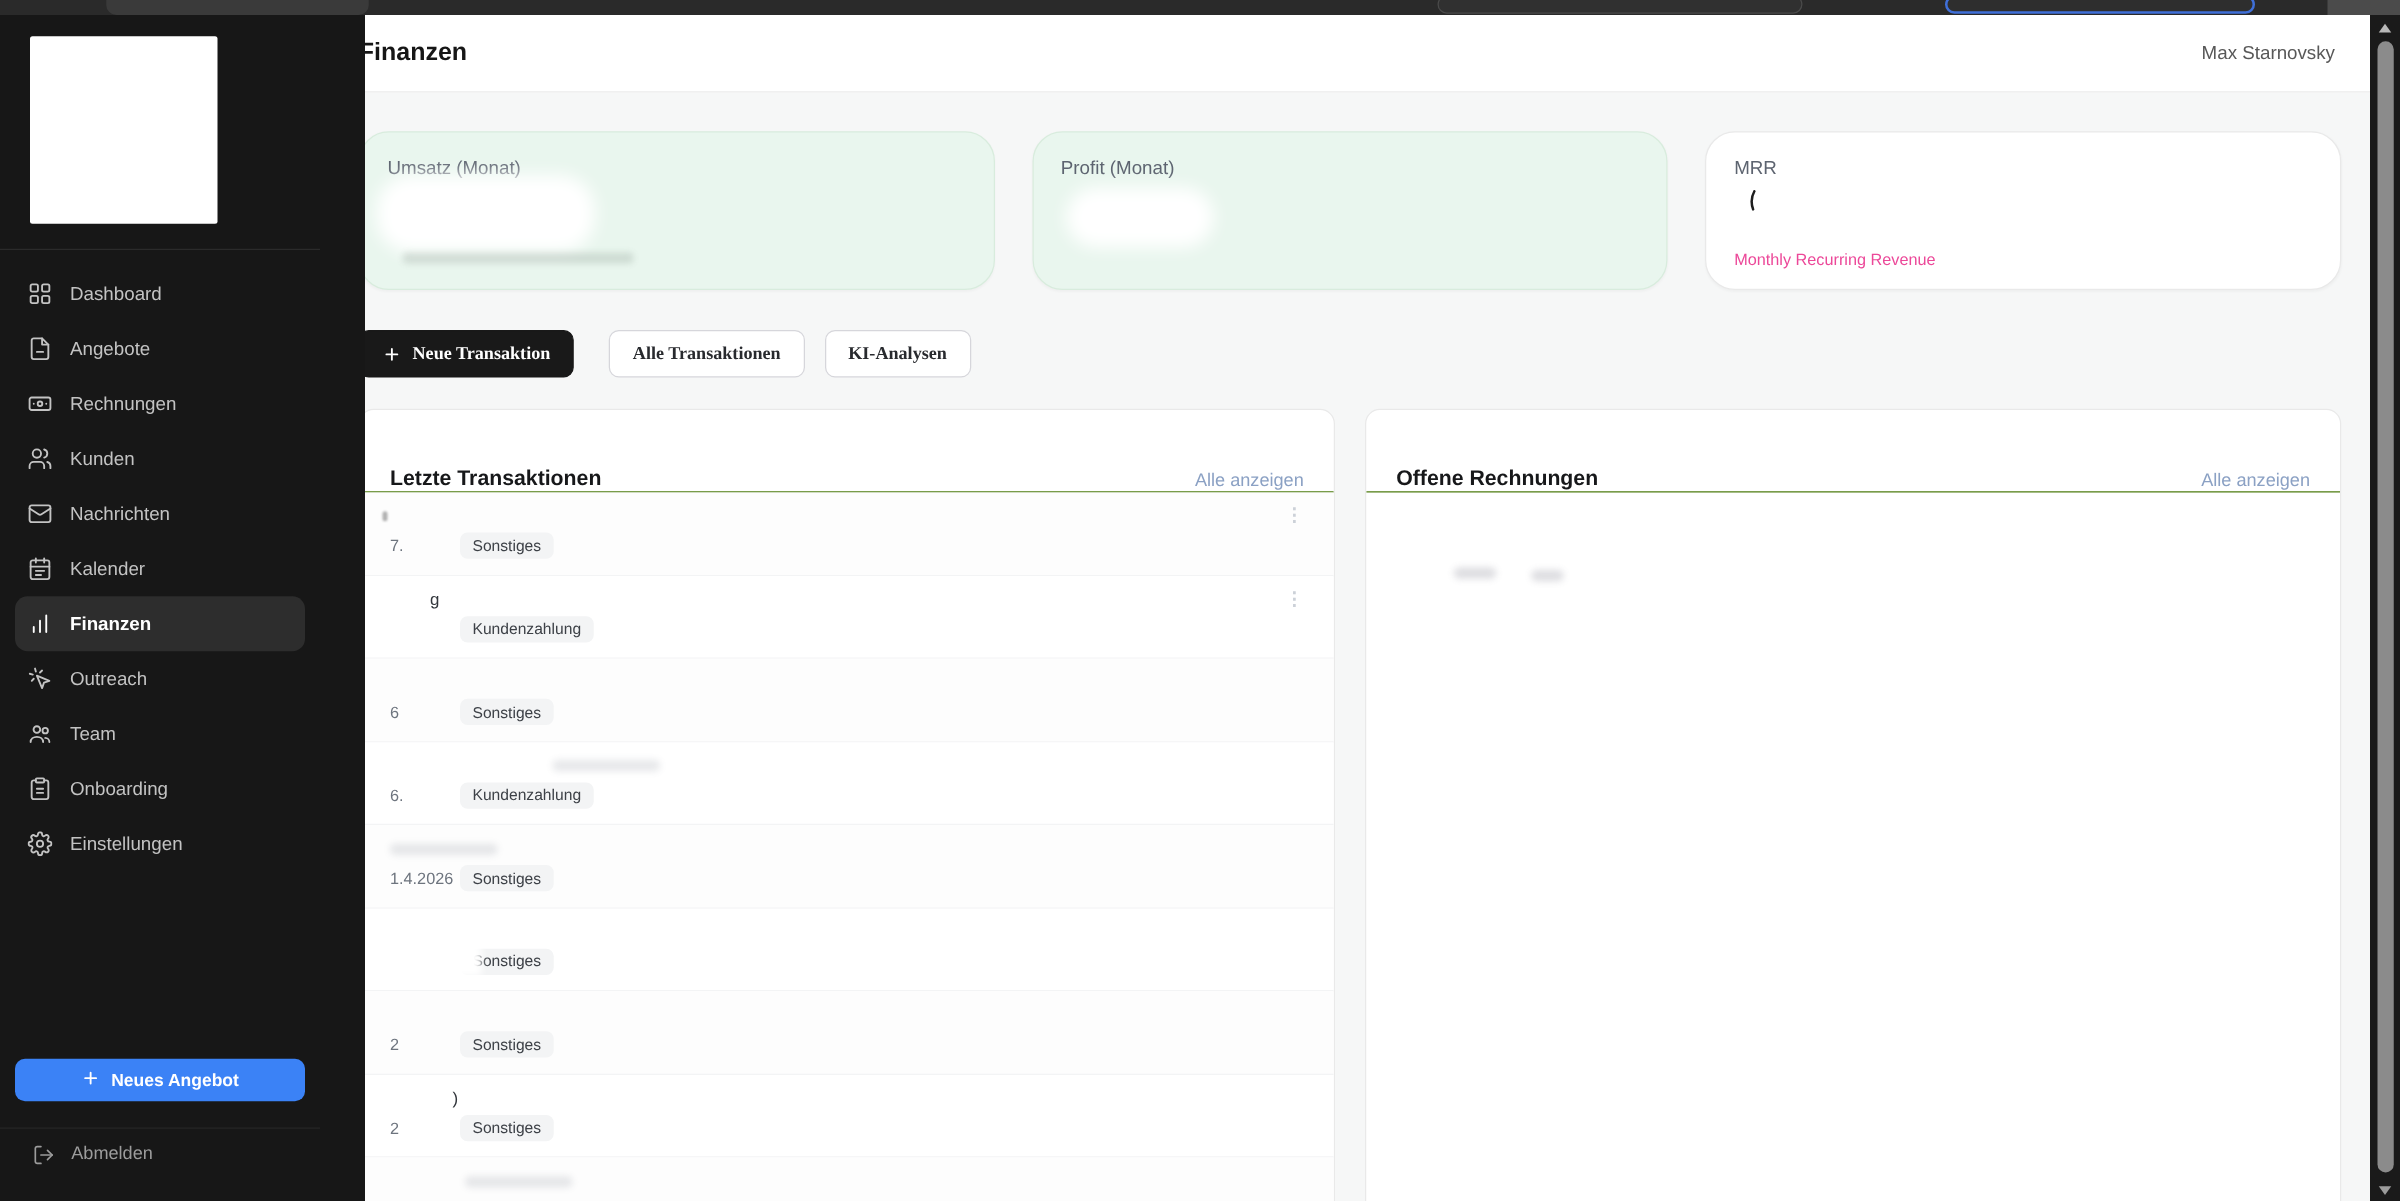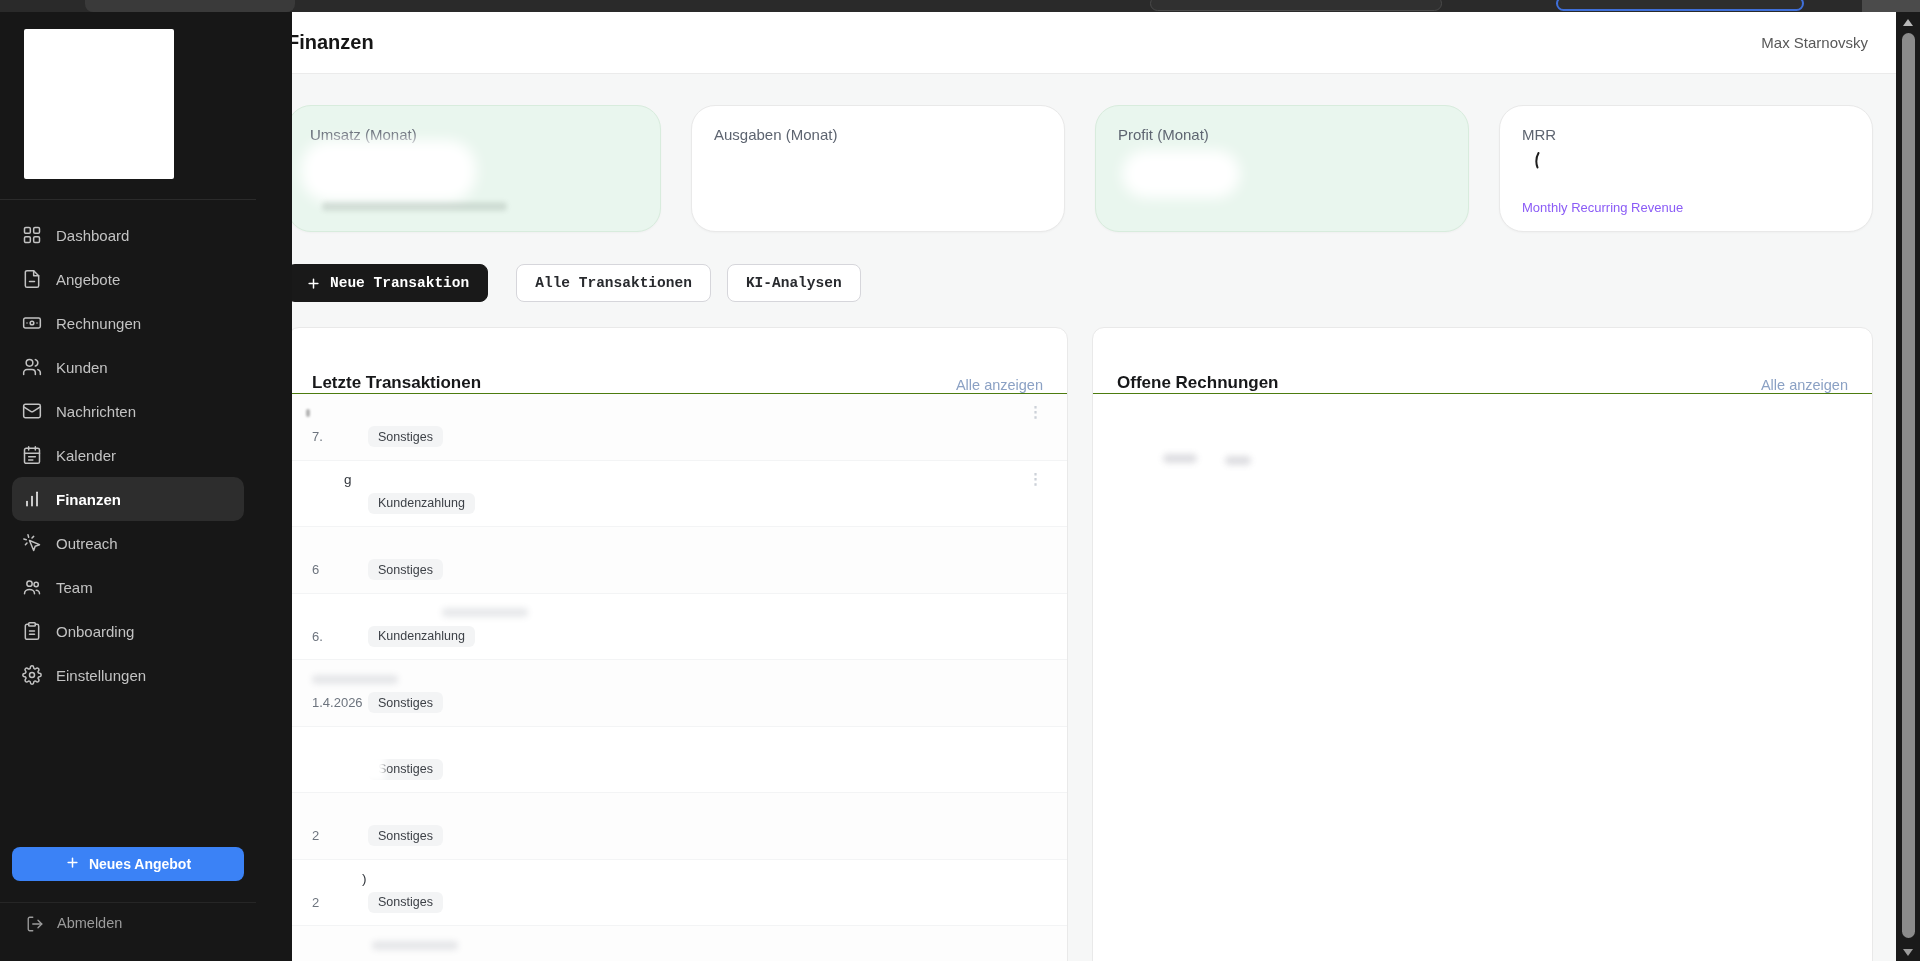--- a/index.html
+++ b/index.html
@@ -45,27 +45,27 @@
   .stats{position:absolute;left:31px;top:93px;width:1586px;display:flex;gap:30px}
   .stat-card{flex:1;height:127px;background:#fff;border:1px solid #e9e9e9;border-radius:24px;
     padding:20px 22px;position:relative;box-shadow:0 1px 2px rgba(0,0,0,.03)}
   .stat-card.green{background:var(--card-green-bg,#e9f6ee);border-color:var(--card-green-border,#d8ecdd)}
   .stat-label{font-size:15px;color:#5d6470}
   .redact-blob{position:absolute;left:13px;top:34px;width:175px;height:62px;background:#ffffff;
     border-radius:28px;filter:blur(7px)}
   .redact-blob.small{left:26px;top:44px;width:118px;height:48px}
   .val-smudge{position:absolute;left:34px;top:96px;width:185px;height:9px;background:#5a6b60;
     opacity:.18;filter:blur(2.5px);border-radius:4px}
-  .stat-sub{position:absolute;left:22px;top:94px;font-size:13px;color:#8b5cf6}
+  .stat-sub{position:absolute;left:22px;top:94px;font-size:13px;color:#ec4899}
   .mrr-mark{position:absolute;left:32px;top:46px}
 
   
   .actions{position:absolute;left:31px;top:252px;display:flex;align-items:center}
   .btn{height:38px;border-radius:8px;font-size:14.5px;font-weight:700;display:inline-flex;align-items:center;
-    padding:0 18px;cursor:pointer;font-family:Liberation Mono, monospace}
+    padding:0 18px;cursor:pointer;font-family:Liberation Serif, serif}
   .btn .icon{display:flex;margin-right:9px}
   .btn .icon svg{width:15px;height:15px}
   .btn.dark{background:#191919;color:#fff;border:1px solid #191919;margin-right:28px}
   .btn.light{background:#fff;color:#282a2e;border:1px solid #d6d6db;margin-right:16px}
 
   
   .panels{position:absolute;left:31px;top:315px;width:1586px;height:800px;display:flex;gap:24px}
   .panel{flex:1;background:#fff;border:1px solid #e9e9e9;border-radius:12px;overflow:hidden;position:relative}
   .panel-header{height:66px;display:flex;align-items:flex-end;justify-content:space-between;padding:0 24px;
     border-bottom:1px solid #4d7c0f}
@@ -259,23 +259,20 @@
       <div class="user-name">Max Starnovsky</div>
     </div>
 
     <section class="stats" id="stats">
   <div class="stat-card green">
     <div class="stat-label">Umsatz (Monat)</div>
   <div class="redact-blob"></div>
           <div class="val-smudge"></div>
         </div>
 
-  <div class="stat-card">
-    <div class="stat-label">Ausgaben (Monat)</div>
-  </div>
 
   <div class="stat-card green">
     <div class="stat-label">Profit (Monat)</div>
   <div class="redact-blob small"></div>
         </div>
 
   <div class="stat-card">
     <div class="stat-label">MRR</div>
   <div class="mrr-mark"><svg width="10" height="17" viewBox="0 0 10 17">
               <path d="M6.5 1C4 5.5 3.5 10 5.5 15.5" stroke="#1d1d1d" stroke-width="2" fill="none" stroke-linecap="round"></path>

